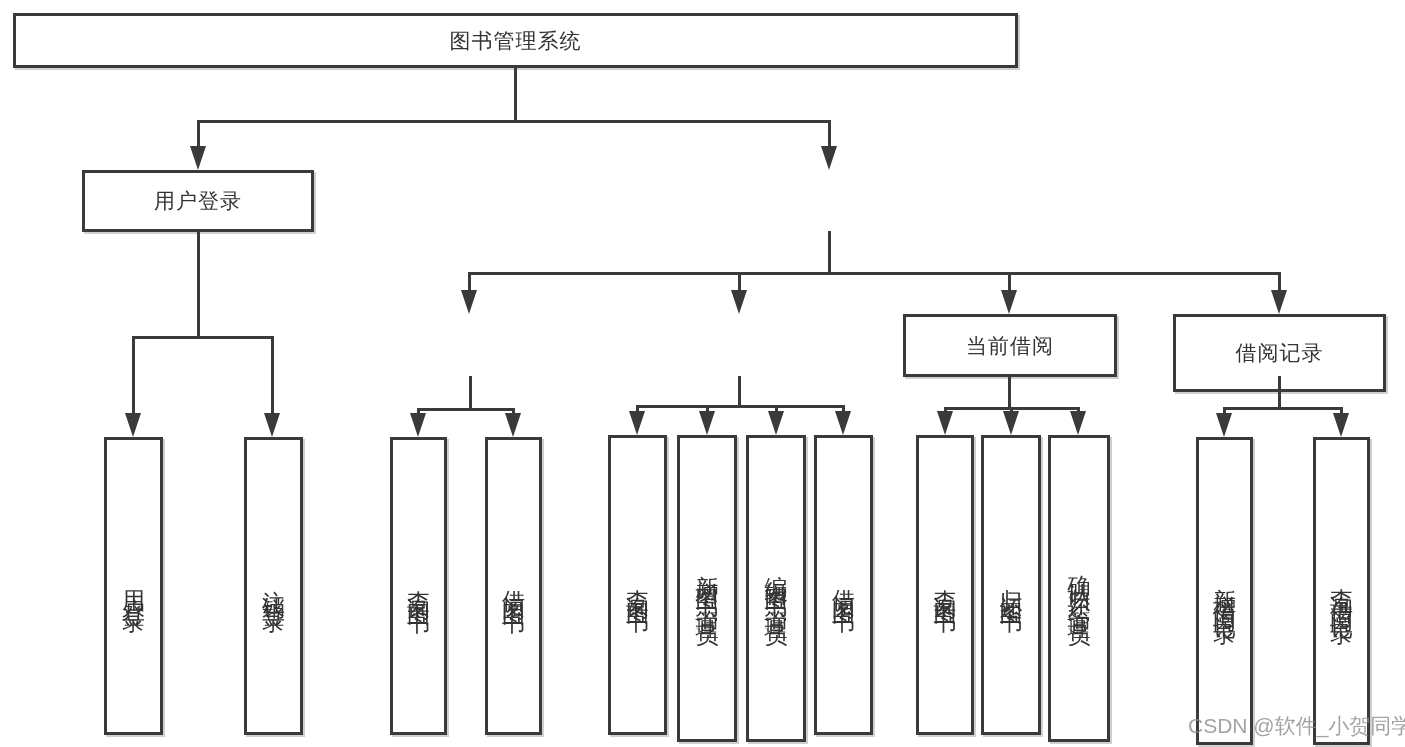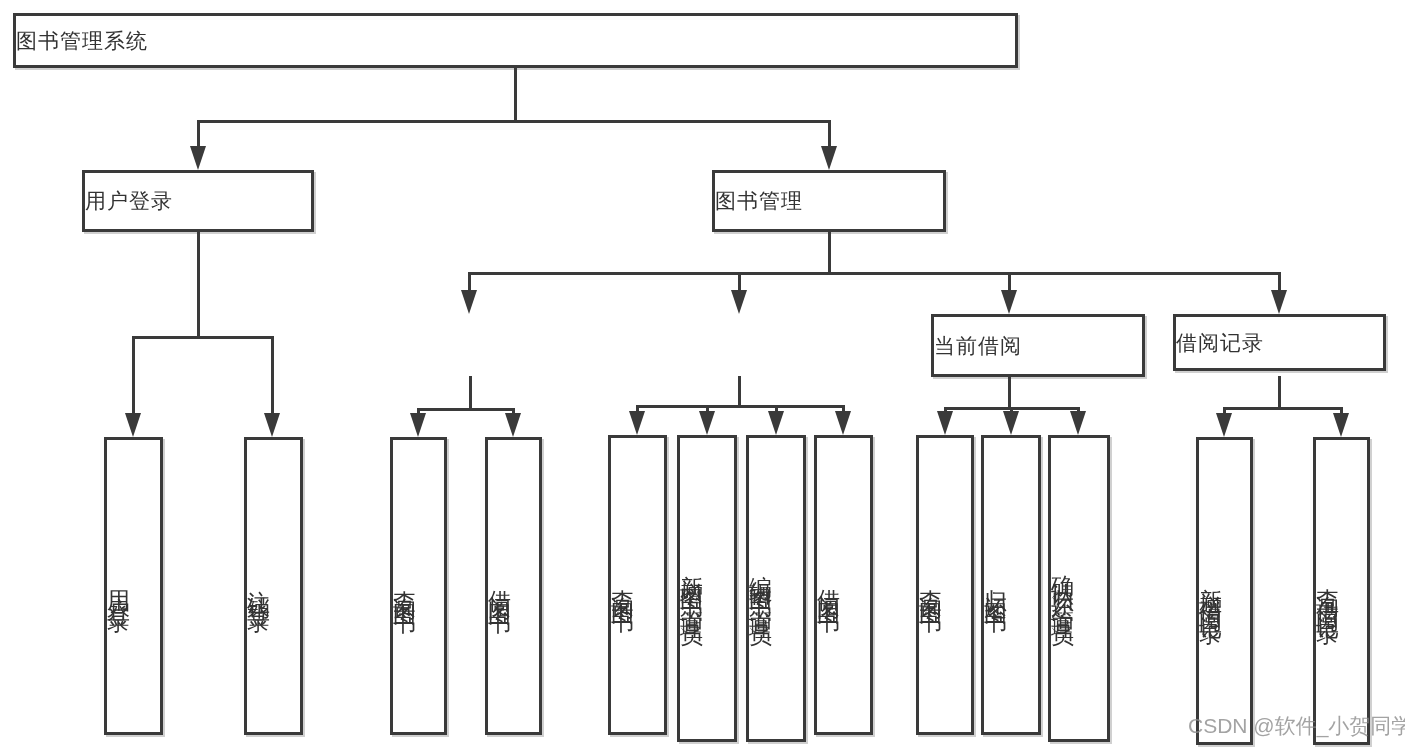--- a/index.html
+++ b/index.html
@@ -11,20 +11,21 @@
     font-family: "Liberation Sans", "DejaVu Sans", sans-serif;
     overflow: hidden;
   }
   .box {
     position: absolute;
     background: #ffffff;
     border: 3px solid #3a3a3a;
     box-sizing: border-box;
     display: flex;
     align-items: center;
+    justify-content: center;
     box-shadow: 2px 2px 0 rgba(120,120,120,0.35);
   }
   .hlabel {
     font-size: 21px;
     color: #333333;
     letter-spacing: 1px;
     white-space: nowrap;
   }
   .vlabel {
     writing-mode: vertical-rl;
@@ -68,46 +69,43 @@
 
   <div class="stem" style="left:197px; top:120px; height:28px;"></div>
   <div class="arrowhead" style="left:190px; top:146px;"></div>
   <div class="stem" style="left:828px; top:120px; height:28px;"></div>
   <div class="arrowhead" style="left:821px; top:146px;"></div>
 
   <div class="box" style="left:82px; top:170px; width:232px; height:62px;">
     <span class="hlabel">用户登录</span>
   </div>
 
-  <div class="box" style="left:712px; top:170px; width:234px; height:62px;">
-    <span class="hlabel">图书管理</span>
-  </div>
 
   <div class="vline" style="left:197px; top:231px; height:108px;"></div>
   <div class="hline" style="left:132px; top:336px; width:142px;"></div>
   <div class="stem" style="left:132px; top:336px; height:79px;"></div>
   <div class="arrowhead" style="left:125px; top:413px;"></div>
   <div class="stem" style="left:271px; top:336px; height:79px;"></div>
   <div class="arrowhead" style="left:264px; top:413px;"></div>
 
   <div class="vline" style="left:828px; top:231px; height:44px;"></div>
   <div class="hline" style="left:468px; top:272px; width:813px;"></div>
   <div class="stem" style="left:468px; top:272px; height:20px;"></div>
   <div class="arrowhead" style="left:461px; top:290px;"></div>
   <div class="stem" style="left:738px; top:272px; height:20px;"></div>
   <div class="arrowhead" style="left:731px; top:290px;"></div>
   <div class="stem" style="left:1008px; top:272px; height:20px;"></div>
   <div class="arrowhead" style="left:1001px; top:290px;"></div>
   <div class="stem" style="left:1278px; top:272px; height:20px;"></div>
   <div class="arrowhead" style="left:1271px; top:290px;"></div>
 
-  <div class="box" style="left:903px; top:314px; width:214px; height:63px;margin-left:28px;">
+  <div class="box" style="left:903px; top:314px; width:214px; height:63px;">
     <span class="hlabel">当前借阅</span>
   </div>
-  <div class="box" style="left:1173px; top:314px; width:213px; height:57px;">
+  <div class="box" style="left:1173px; top:314px; width:213px; height:78px;">
     <span class="hlabel">借阅记录</span>
   </div>
 
   <div class="vline" style="left:469px; top:376px; height:35px;"></div>
   <div class="hline" style="left:417px; top:408px; width:98px;"></div>
   <div class="stem" style="left:417px; top:408px; height:7px;"></div>
   <div class="arrowhead" style="left:410px; top:413px;"></div>
   <div class="stem" style="left:512px; top:408px; height:7px;"></div>
   <div class="arrowhead" style="left:505px; top:413px;"></div>
 

